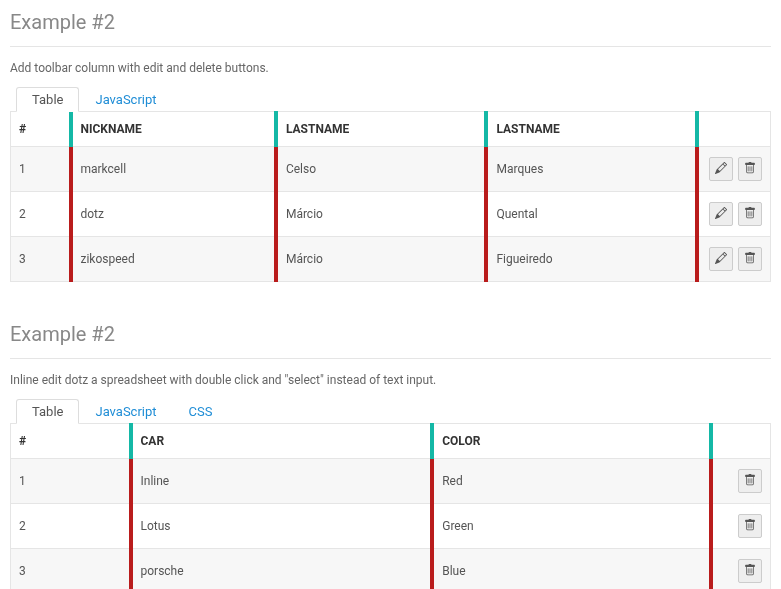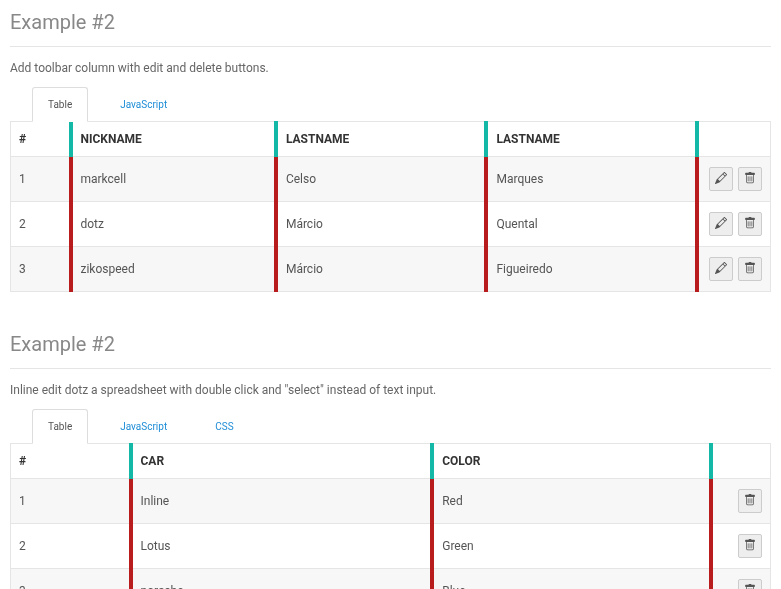--- a/index.html
+++ b/index.html
@@ -26,29 +26,28 @@
       font-size: 12px;
       color: #666;
       margin-bottom: 12px;
     }
     .tabs {
       display: flex;
       border-bottom: 1px solid #ddd;
       margin-left: 6px;
     }
     .tab {
-      padding: 11px 15px;
-      font-size: 10px;
+      padding: 4px 15px;
+      font-size: 13px;
       color: #1f8dd6;
       cursor: pointer;
       border: 1px solid transparent;
       border-bottom: none;
       margin-bottom: -1px;
       background: transparent;
-      margin-left: 16px;
     }
     .tab.active {
       color: #555;
       background: #fff;
       border: 1px solid #ddd;
       border-bottom: 1px solid #fff;
       border-radius: 3px 3px 0 0;
     }
     table {
       width: 100%;

